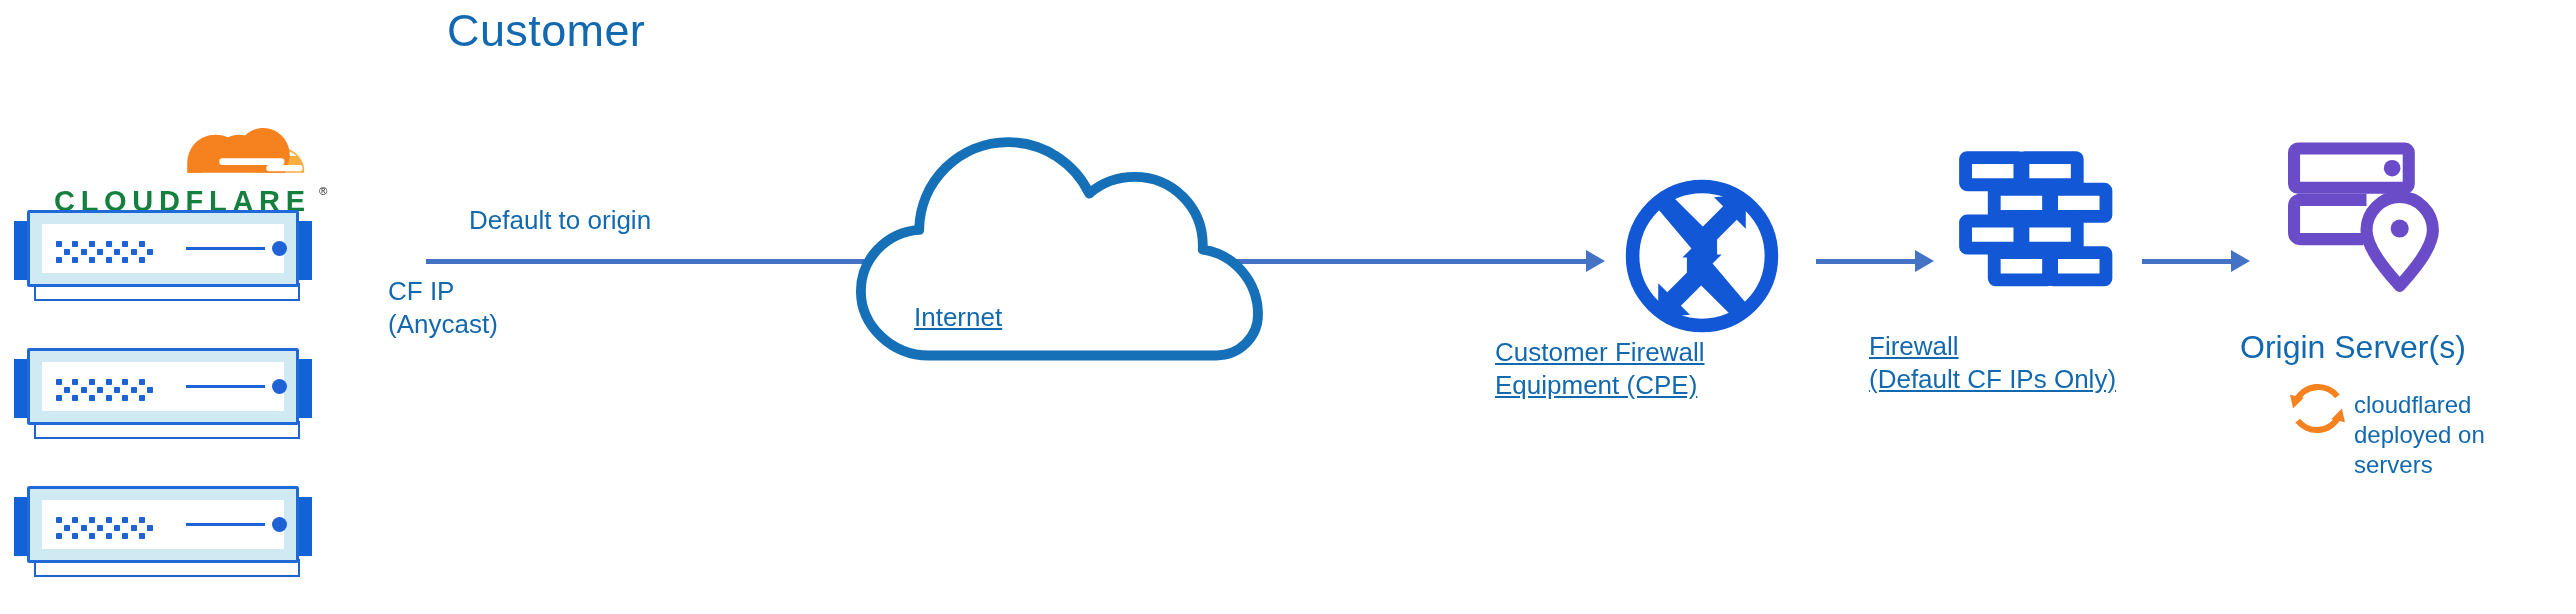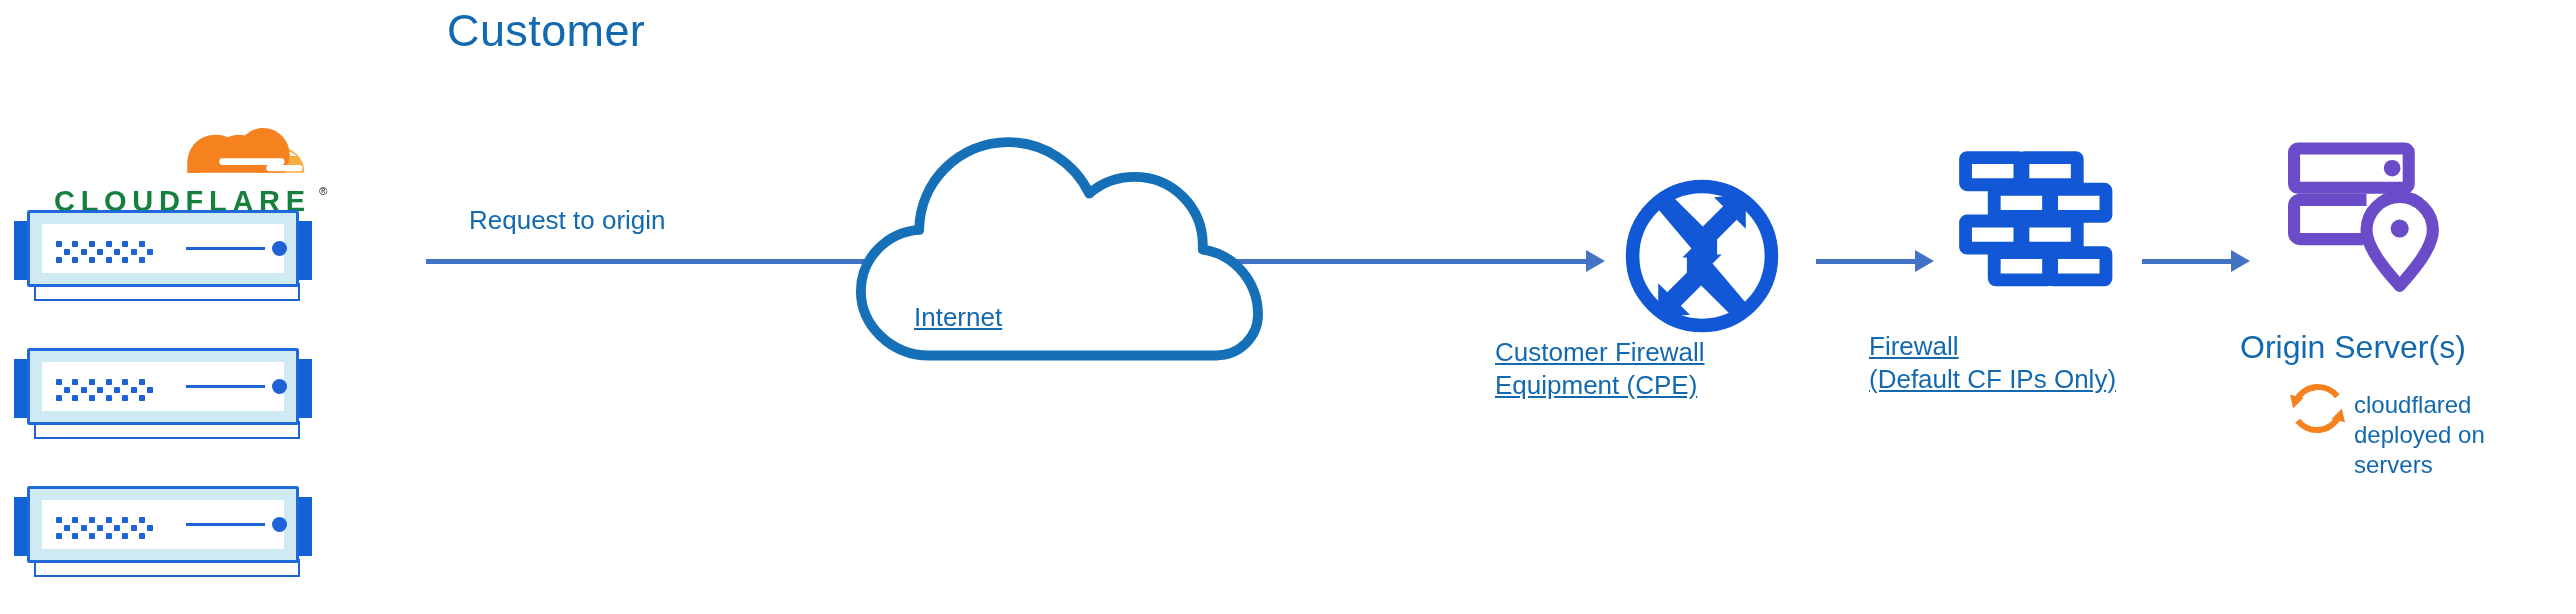--- a/index.html
+++ b/index.html
@@ -248,21 +248,23 @@
                C 376 112 397 104 420 104
                C 470 104 510 144 510 194
                L 510 200
                C 552 206 583 243 583 286
                C 583 316 558 340 528 340
                Z" fill="#ffffff" stroke="#1570b8" stroke-width="13" stroke-linejoin="round"></path>
     </svg>
   </div>
   <div class="lbl center abs" id="label-internet">Internet</div>
 
-  <div class="lbl abs" id="label-request-to-origin">Request to origin</div>
+  <div class="lbl abs" id="label-request-to-origin">Default to origin</div>
+  <div class="lbl abs" id="label-cf-ip">CF IP
+(Anycast)</div>
 
   <div class="abs" style="left:1619px; top:173px; width:166px; height:166px;">
     <svg width="166" height="166" viewBox="0 0 220 220">
       <circle cx="110" cy="110" r="92" fill="#ffffff" stroke="#1157d6" stroke-width="18"></circle>
 
       <g fill="#1157d6">
         <path d="M52 48 L70 30 L118 78 L130 66 L130 112 L84 112 L96 100 Z"></path>
 
         <path d="M168 48 L168 94 L156 82 L110 128 L92 110 L138 64 L126 52 Z" transform="translate(0,-20)"></path>
 

